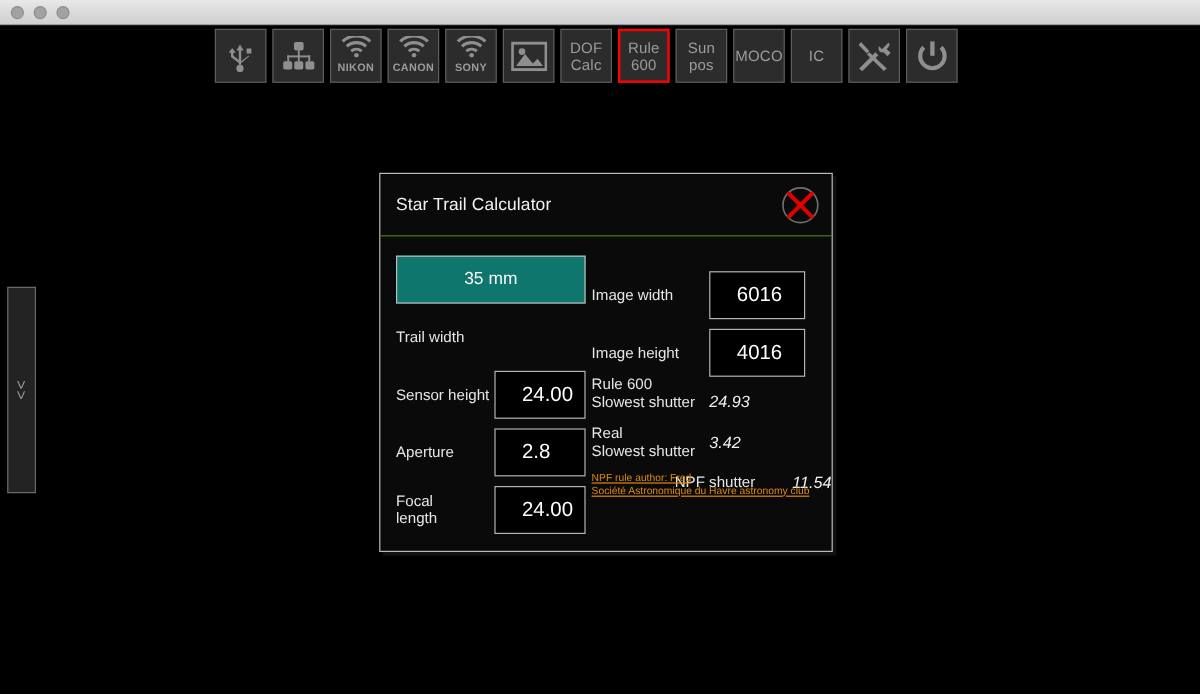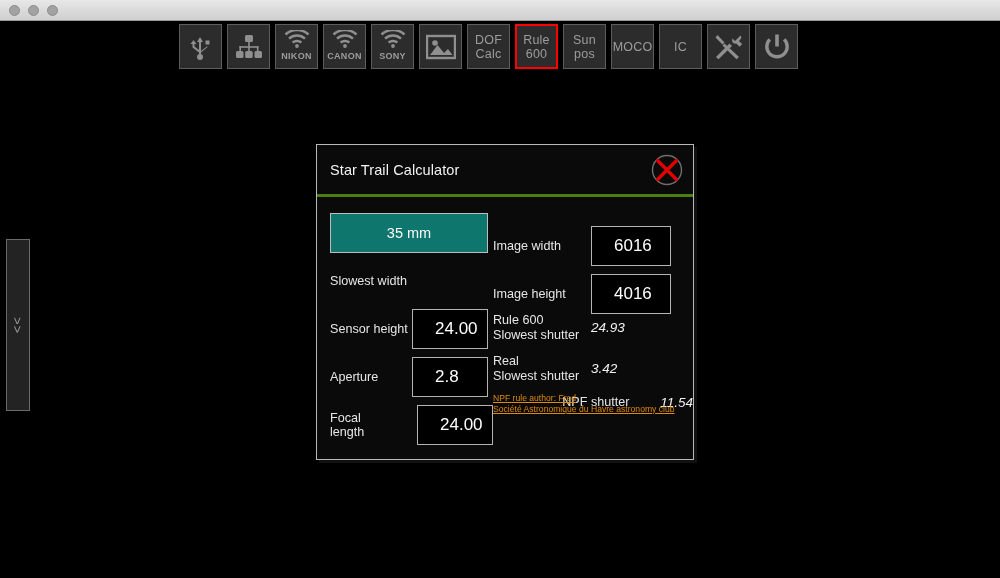--- a/index.html
+++ b/index.html
@@ -108,21 +108,21 @@
     top: 144px;
     width: 378px;
     height: 316px;
     background: #0a0a0a;
     border: 1px solid #b9b9b9;
     box-shadow: 3px 3px 0 rgba(20,20,20,.85);
   }
   .dlg-head {
     position: relative;
     height: 52px;
-    border-bottom: 3px solid #4d7c0f;
+    border-bottom: 1px solid #4d7c0f;
     display: flex;
     align-items: center;
   }
   .dlg-title {
     color: #f2f2f2;
     font-size: 14.5px;
     margin-left: 13px;
     letter-spacing: .1px;
   }
   .close-btn {
@@ -363,53 +363,53 @@
       </div>
     </div>
 
     <div class="dlg-body">
 
       <div class="col-left">
 
         <div class="sel-btn">35 mm</div>
 
         <div class="row" style="top:64px;">
-          <div class="lab">Slowest width</div>
+          <div class="lab">Trail width</div>
         </div>
 
         <div class="row" style="top:112px;">
           <div class="lab">Sensor height</div>
           <div class="inp">24.00</div>
         </div>
 
         <div class="row" style="top:160px;">
           <div class="lab">Aperture</div>
           <div class="inp">2.8</div>
         </div>
 
-        <div class="row" style="top:208px;justify-content:space-between;">
+        <div class="row" style="top:208px;">
           <div class="lab">Focal<br>length</div>
           <div class="inp">24.00</div>
         </div>
 
       </div>
 
       <div class="col-right">
 
         <div class="rrow" style="top:29px;align-items:center;">
           <div class="lab">Image width</div>
           <div class="inp">6016</div>
         </div>
 
         <div class="rrow" style="top:77px;">
           <div class="lab">Image height</div>
           <div class="inp">4016</div>
         </div>
 
-        <div class="rrow" style="top:116px;">
+        <div class="rrow" style="top:116px;align-items:flex-end;">
           <div class="lab">Rule 600<br>Slowest shutter</div>
           <div class="val">24.93</div>
         </div>
 
         <div class="rrow" style="top:157px;">
           <div class="lab">Real<br>Slowest shutter</div>
           <div class="val">3.42</div>
         </div>
 
         <div class="rrow" style="top:198px;justify-content:flex-end;">

